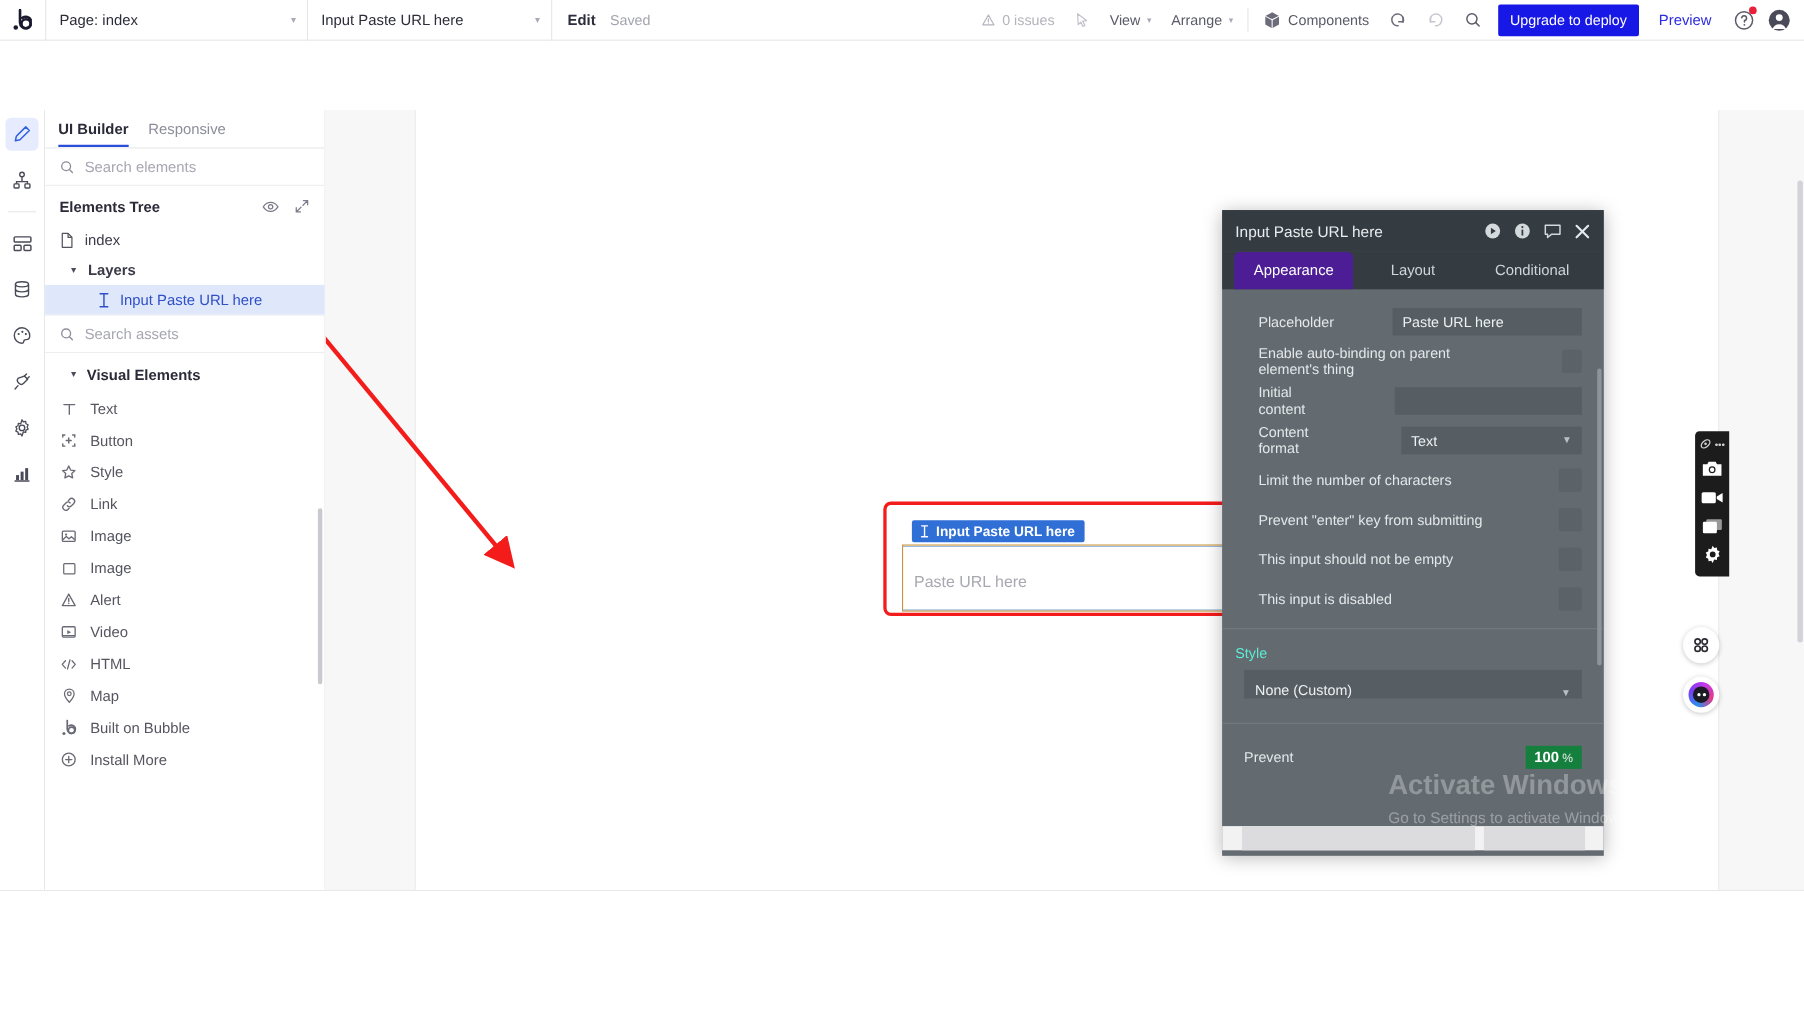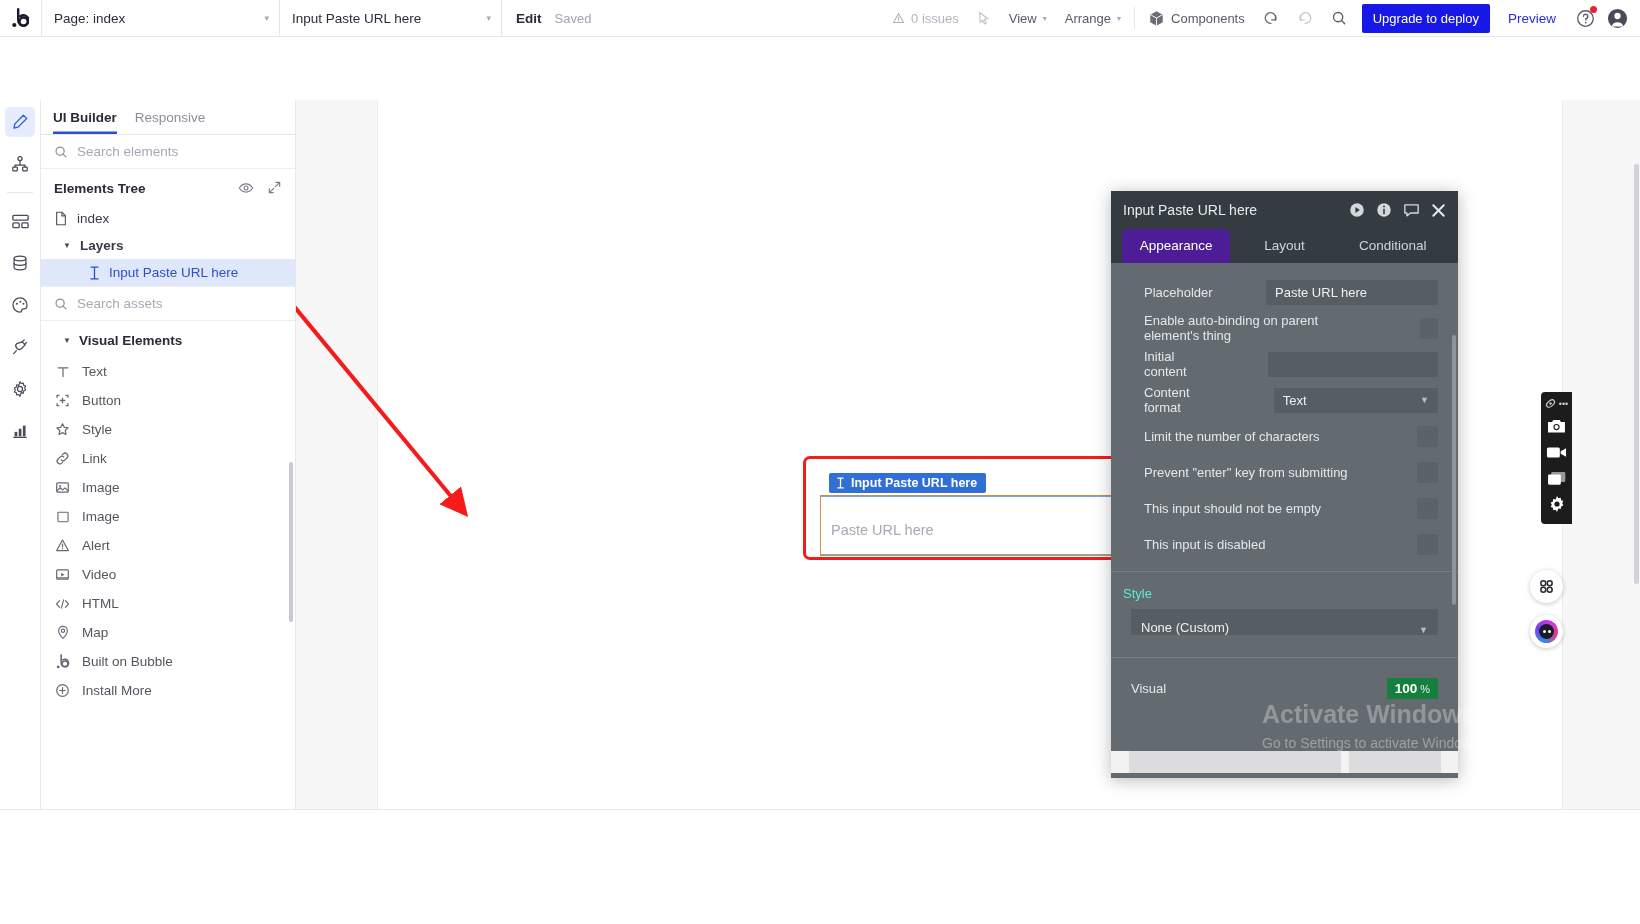--- a/index.html
+++ b/index.html
@@ -612,21 +612,21 @@
 
     <div class="pgroup-label">Style</div>
     <div class="pselect">
       <span>None (Custom)</span>
       <span class="dcaret">▼</span>
     </div>
 
     <div class="psep" style="margin-top:22px"></div>
 
     <div class="opacity-row">
-      <span class="plabel">Visual</span>
+      <span class="plabel">Prevent</span>
       <span class="opacity-val">
         <span class="num">100</span>
         <span class="pct">%</span>
       </span>
     </div>
 
     <div class="pbottom-bar">
       <span class="seg" style="left:18px;width:212px;"></span>
       <span class="seg" style="left:238px;width:92px;"></span>
     </div>

